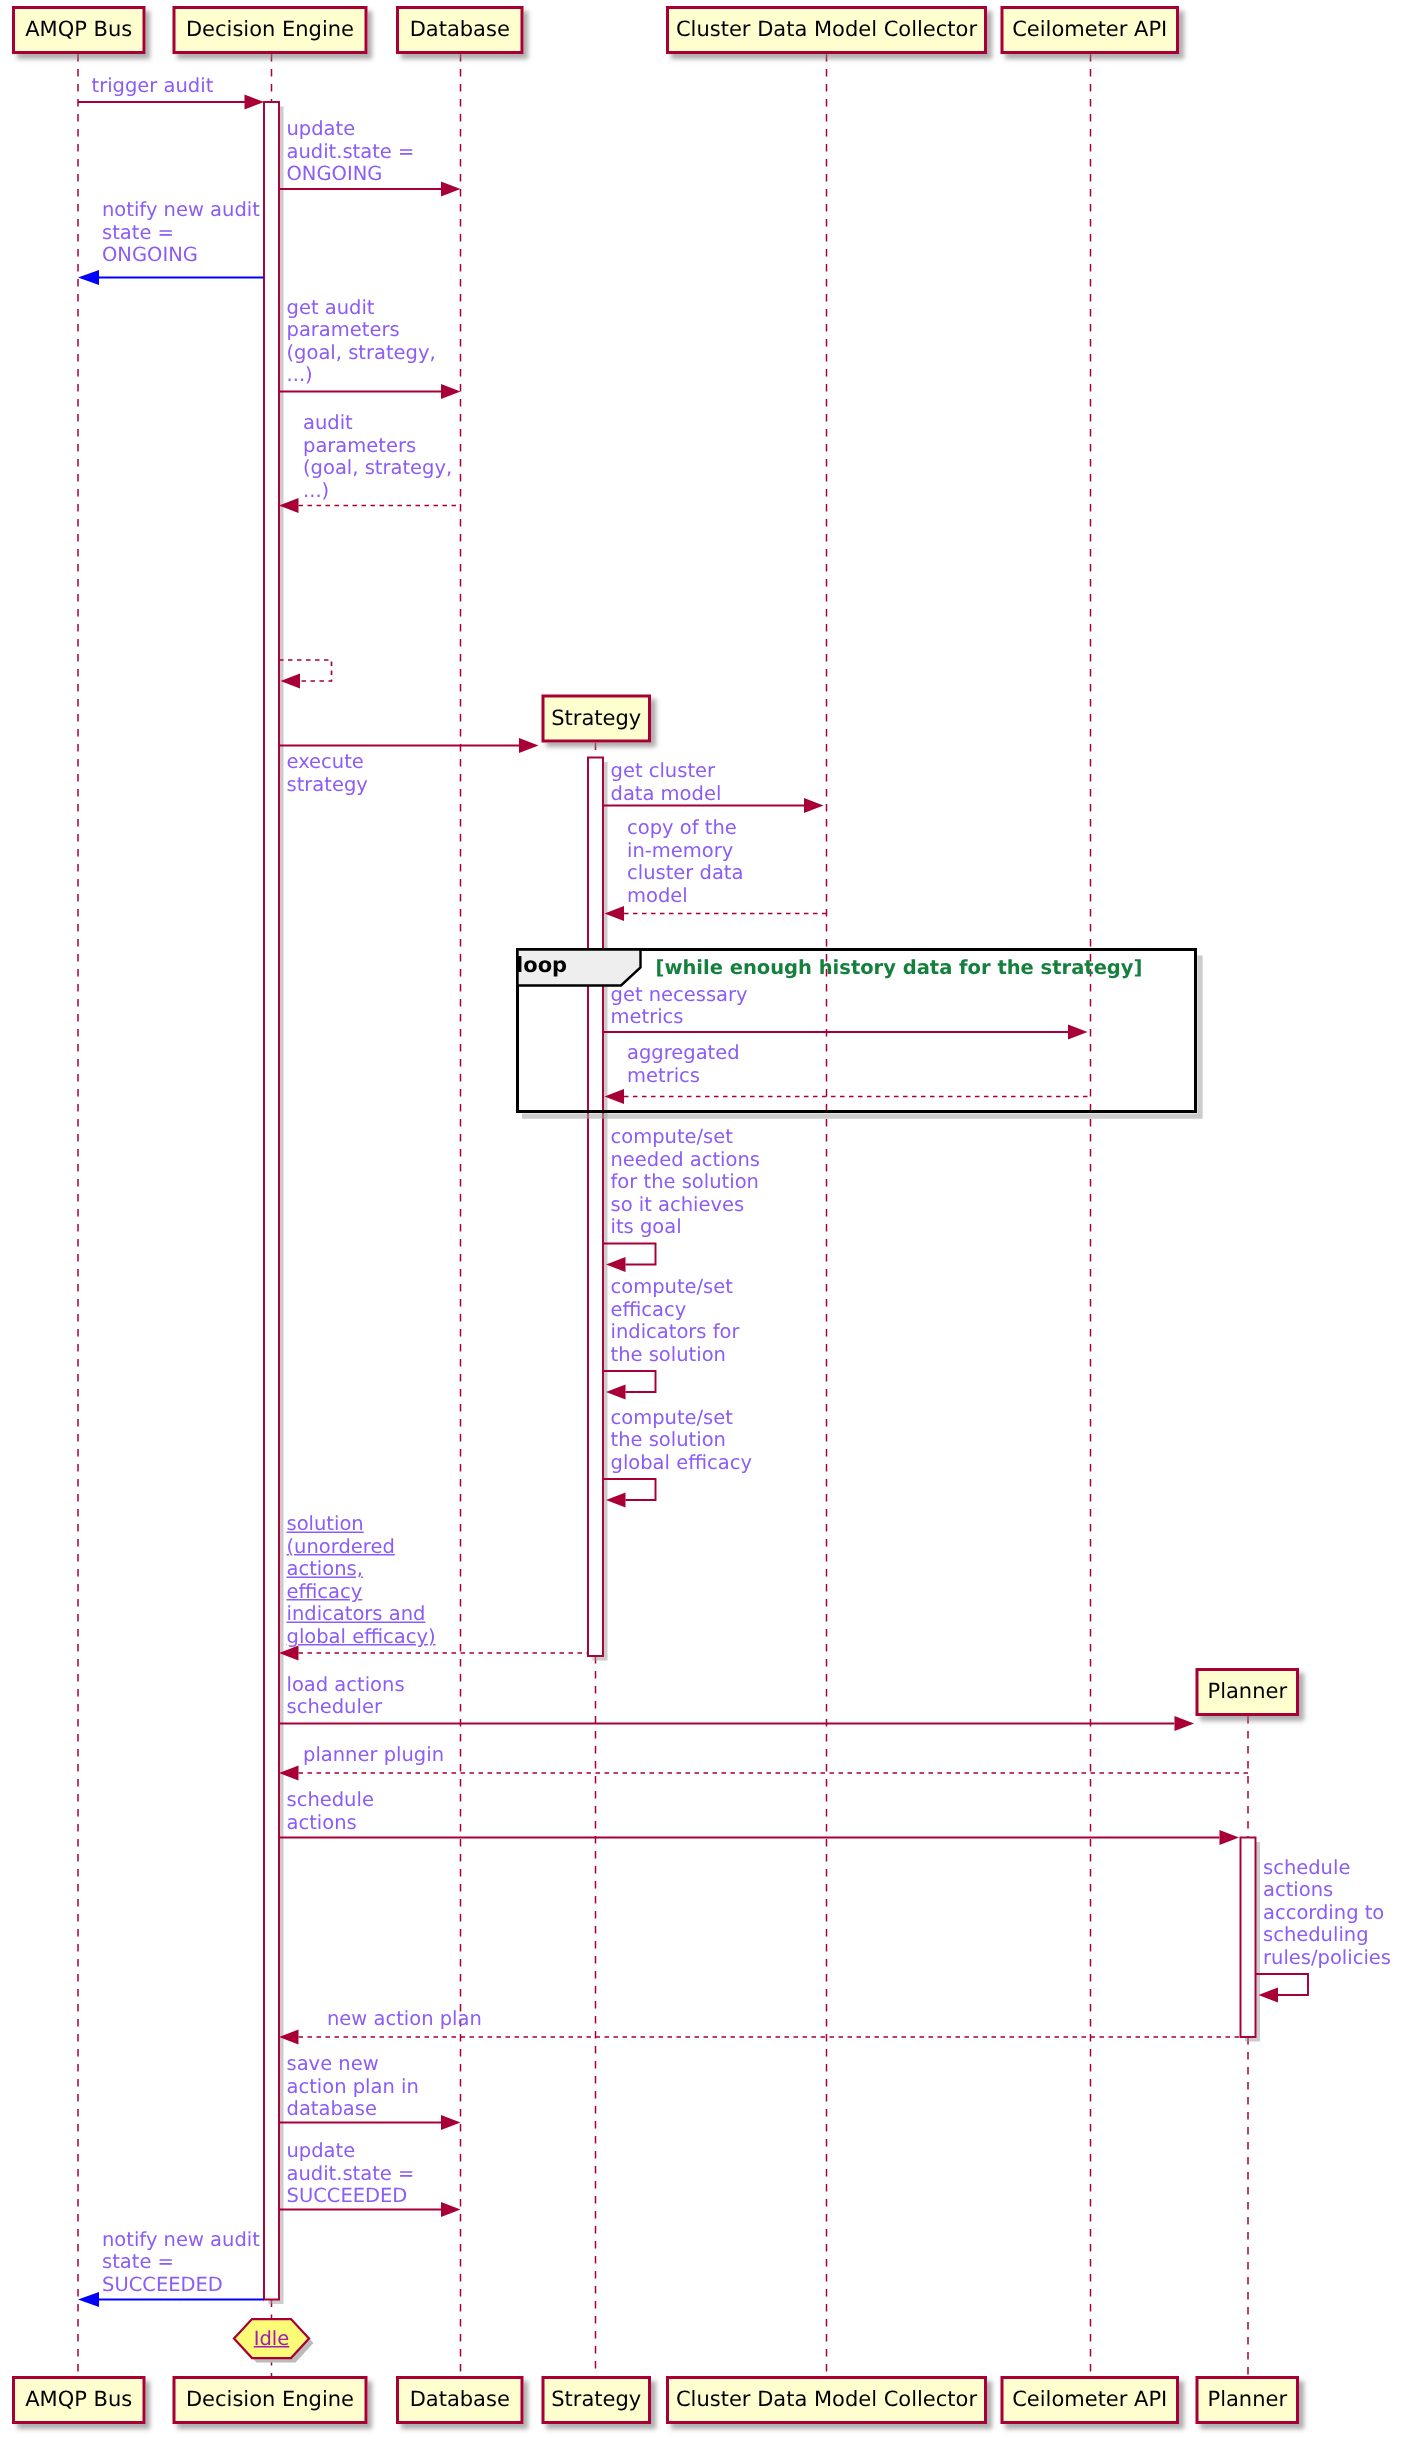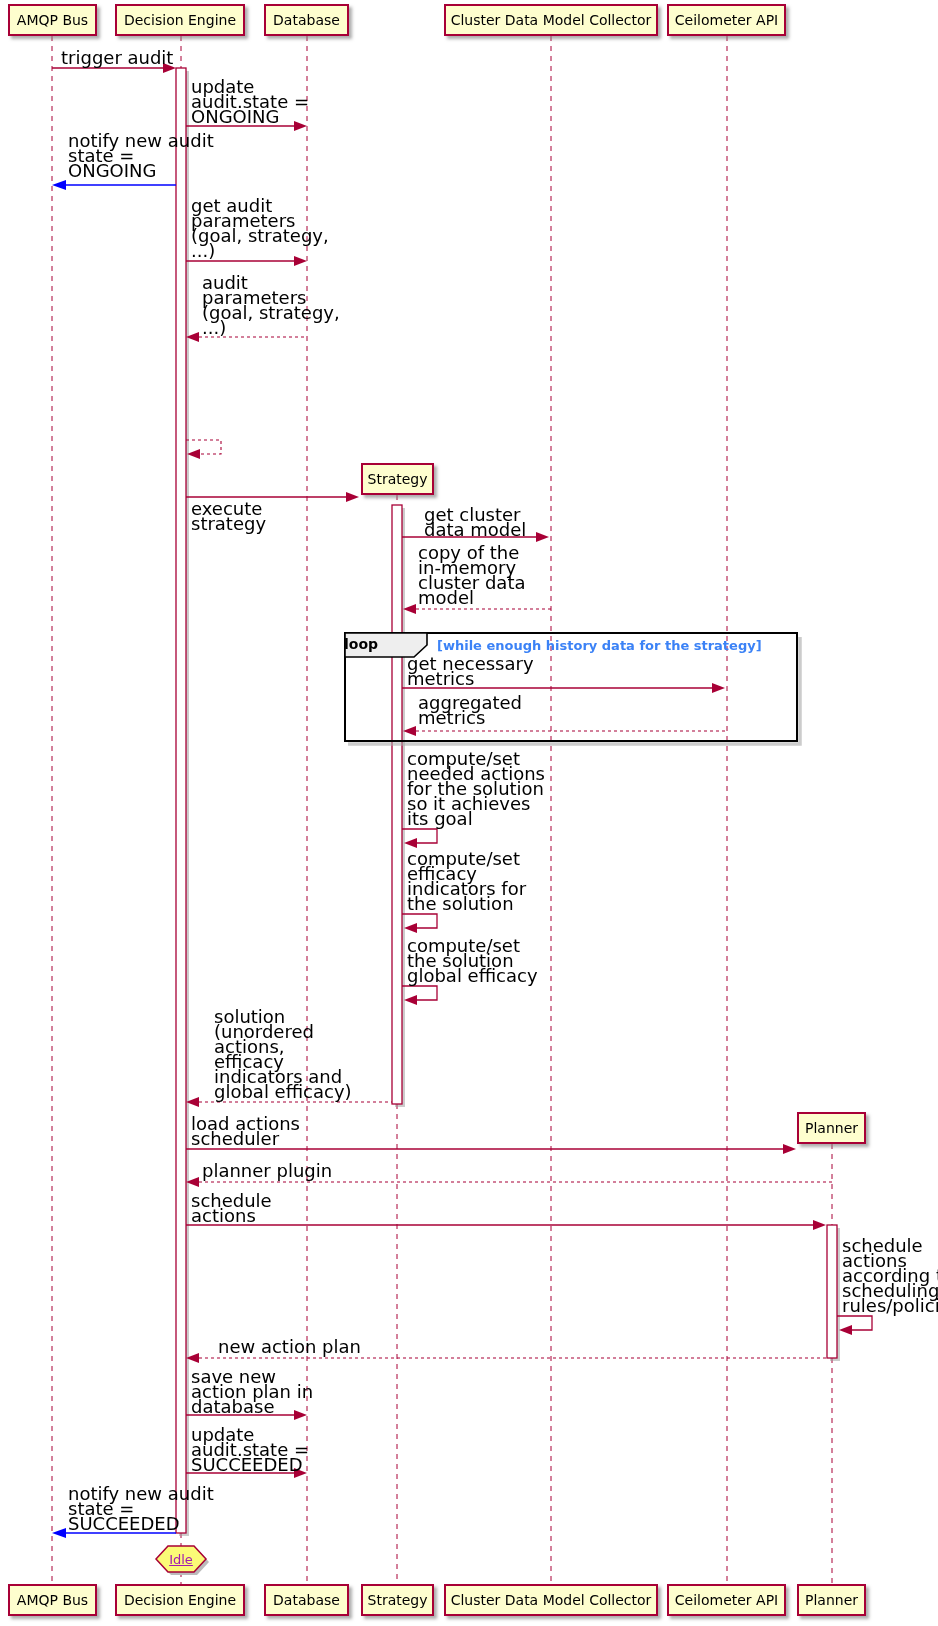--- a/index.html
+++ b/index.html
@@ -2,23 +2,23 @@
 <html><head>
 <meta charset="utf-8">
 <style>
   html,body{margin:0;padding:0;background:#fff;}
   #stage{position:relative;width:938px;height:1626px;background:#ffffff;overflow:hidden;
          font-family:"DejaVu Sans",sans-serif;}
   #gfx{position:absolute;left:0;top:0;}
   .pbox{position:absolute;box-sizing:border-box;background:#FEFECE;border:2px solid #A80036;
         box-shadow:3px 3px 3px rgba(130,130,130,.65);display:flex;align-items:center;justify-content:center;
         font-size:14px;color:#000;white-space:nowrap;}
-  .msg{position:absolute;font-size:18px;line-height:15px;color:#000000;white-space:pre-line;}
+  .msg{position:absolute;font-size:13px;line-height:15px;color:#8b5cf6;white-space:pre-line;}
   .loop-kw{position:absolute;font-size:14px;font-weight:bold;color:#000;}
-  .loop-guard{position:absolute;font-size:13px;font-weight:bold;color:#3b82f6;}
+  .loop-guard{position:absolute;font-size:13px;font-weight:bold;color:#15803d;}
   .note-text{position:absolute;font-size:13px;color:#a21caf;display:flex;align-items:center;justify-content:center;text-decoration:underline;}
   .ll{stroke:#A80036;stroke-width:1;stroke-dasharray:5,5;}
   .ar{stroke:#A80036;stroke-width:1.3;fill:none;}
   .ret{stroke:#A80036;stroke-width:1.1;fill:none;stroke-dasharray:3,3;}
   .ah{fill:#A80036;stroke:none;}
   .arb{stroke:#0000FF;stroke-width:1.3;fill:none;}
   .ahb{fill:#0000FF;stroke:none;}
   .bar{fill:#ffffff;stroke:#A80036;stroke-width:1.3;}
   .barsh{fill:#999999;opacity:.5;}
 </style>
@@ -163,21 +163,21 @@
   <div class="msg" style="left:191px;top:198px;">get audit
 parameters
 (goal, strategy,
 ...)</div>
   <div class="msg" style="left:202px;top:275px;">audit
 parameters
 (goal, strategy,
 ...)</div>
   <div class="msg" style="left:191px;top:465px;margin-top:36px;">execute
 strategy</div>
-  <div class="msg" style="left:407px;top:507px;margin-left:17px;">get cluster
+  <div class="msg" style="left:407px;top:507px;">get cluster
 data model</div>
   <div class="msg" style="left:418px;top:545px;">copy of the
 in-memory
 cluster data
 model</div>
   <div class="msg" style="left:407px;top:656px;">get necessary
 metrics</div>
   <div class="msg" style="left:418px;top:695px;">aggregated
 metrics</div>
   <div class="msg" style="left:407px;top:751px;">compute/set
@@ -185,21 +185,21 @@
 for the solution
 so it achieves
 its goal</div>
   <div class="msg" style="left:407px;top:851px;">compute/set
 efficacy
 indicators for
 the solution</div>
   <div class="msg" style="left:407px;top:938px;">compute/set
 the solution
 global efficacy</div>
-  <div class="msg" style="left:214px;top:1009px;">solution
+  <div class="msg" style="left:191px;top:1009px;text-decoration:underline;">solution
 (unordered
 actions,
 efficacy
 indicators and
 global efficacy)</div>
   <div class="msg" style="left:191px;top:1116px;">load actions
 scheduler</div>
   <div class="msg" style="left:202px;top:1163px;">planner plugin</div>
   <div class="msg" style="left:191px;top:1193px;">schedule
 actions</div>

